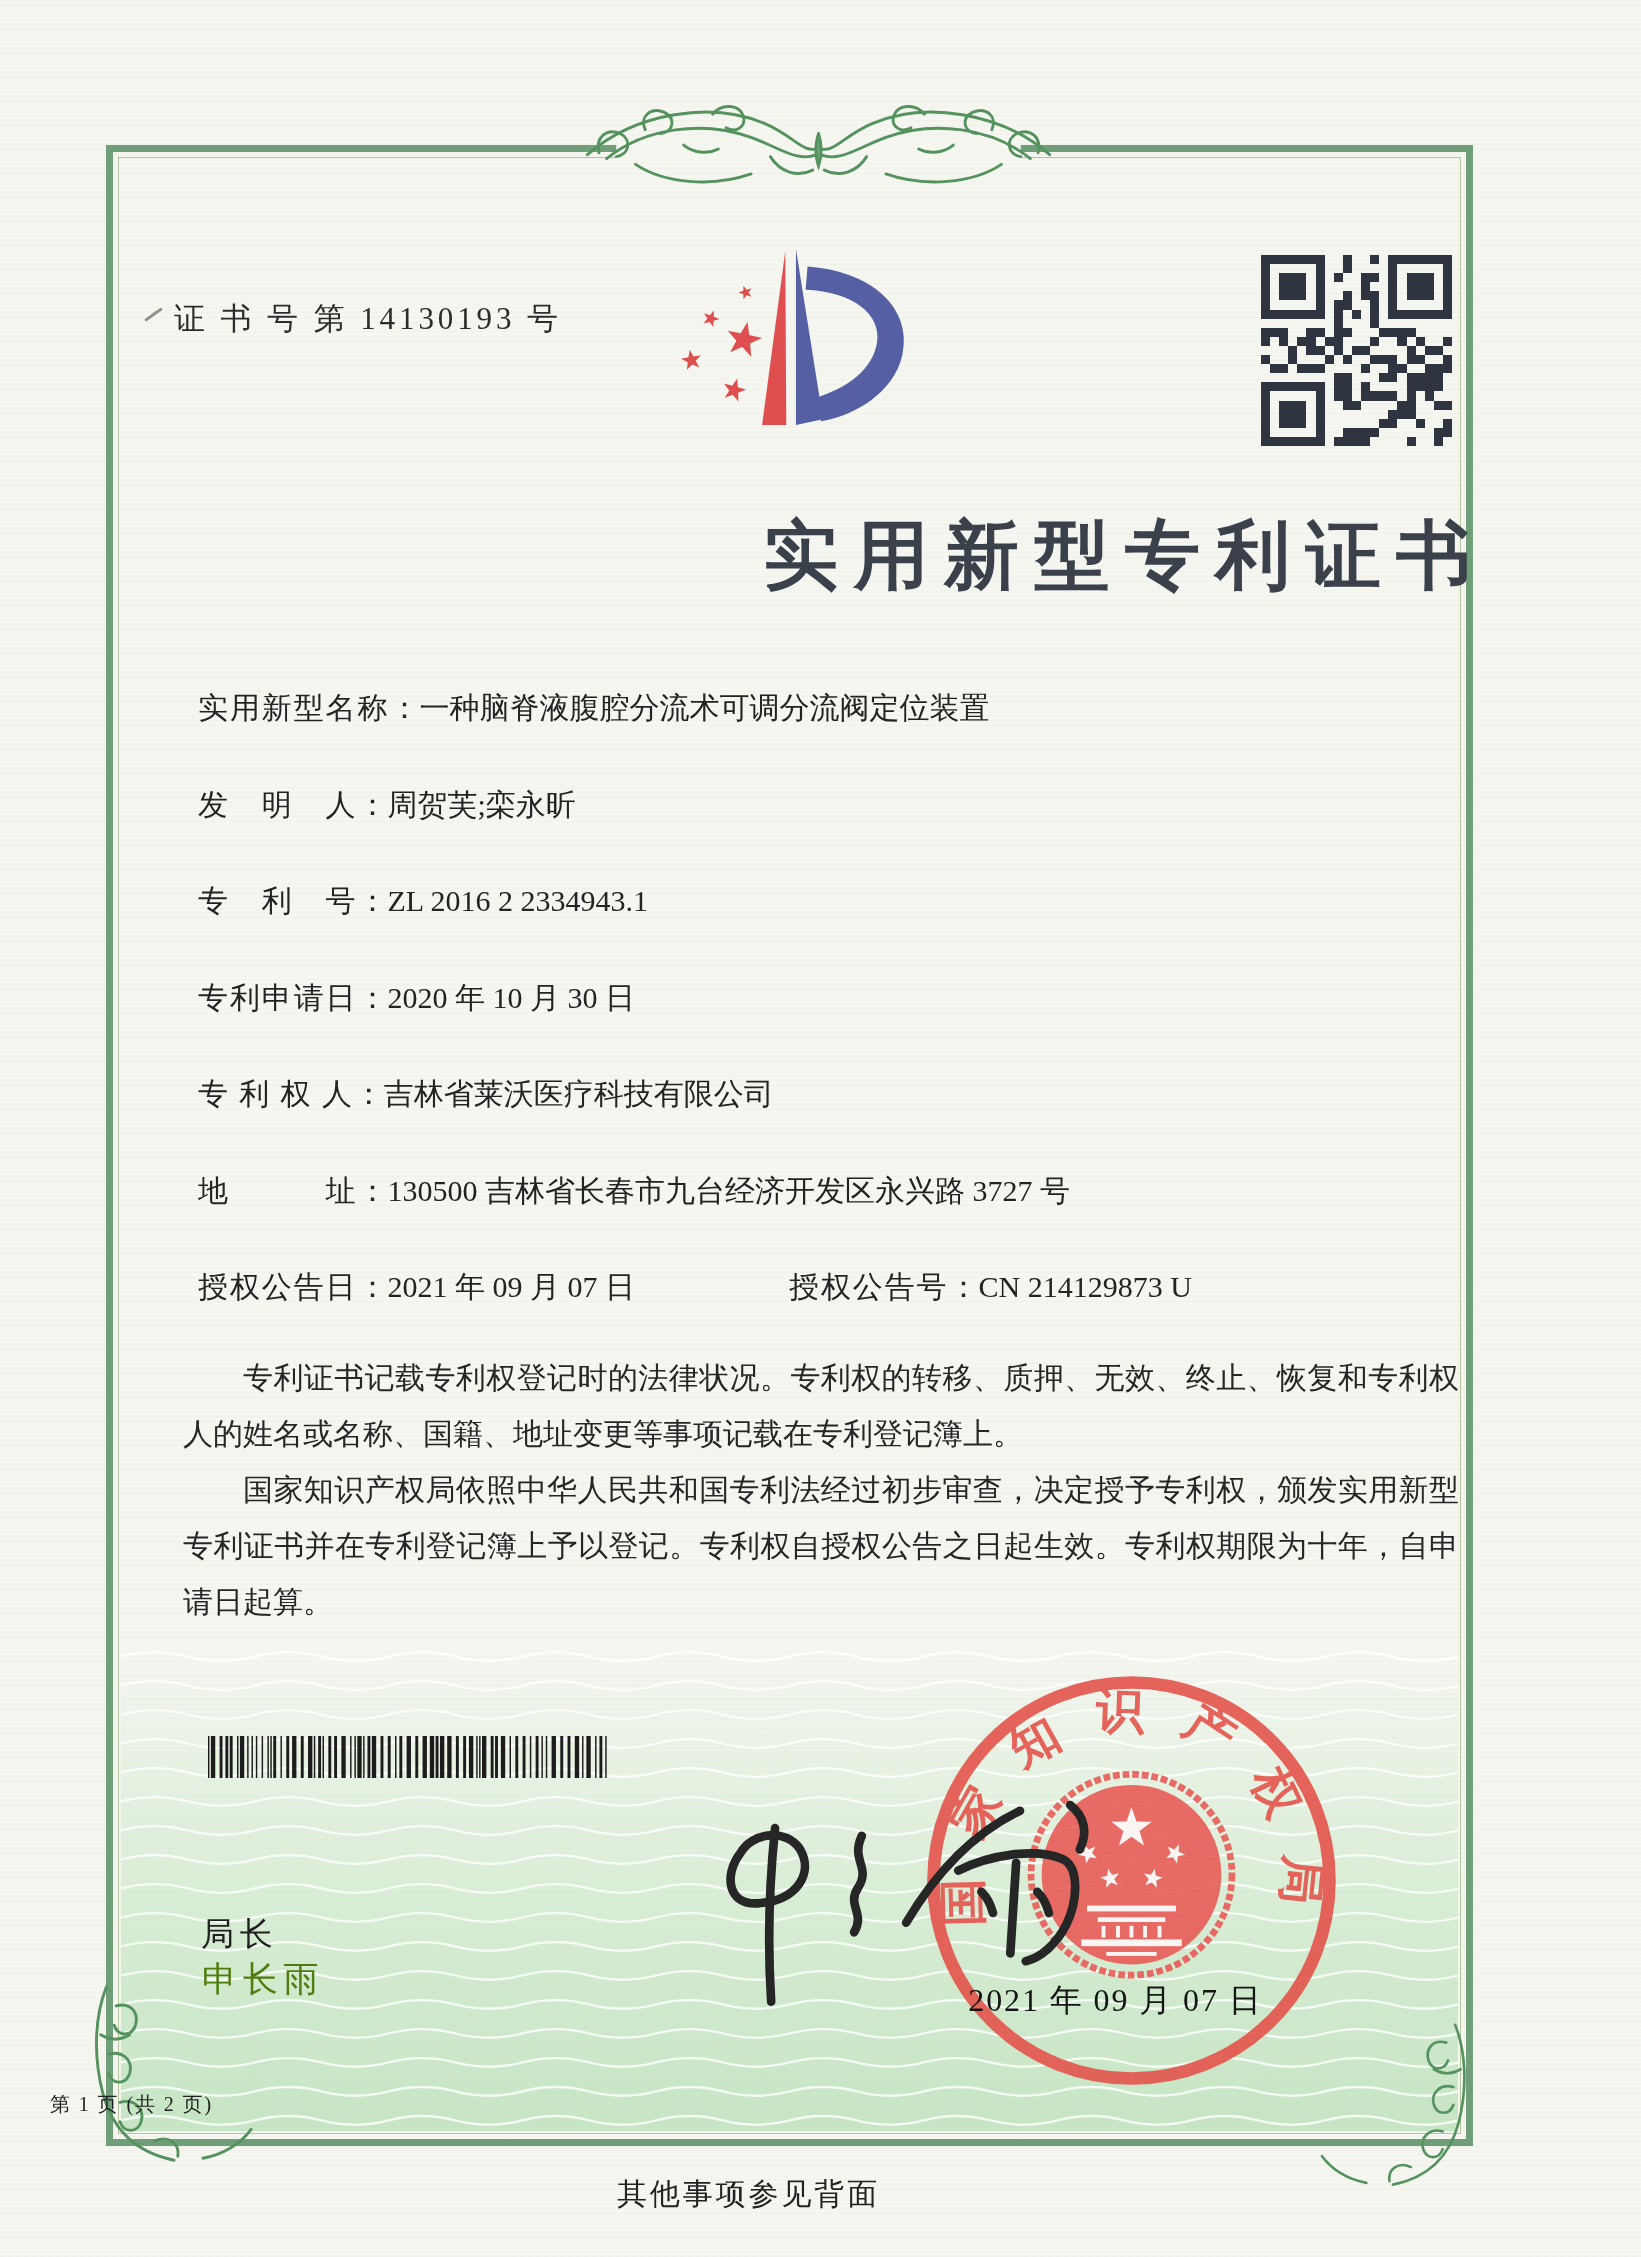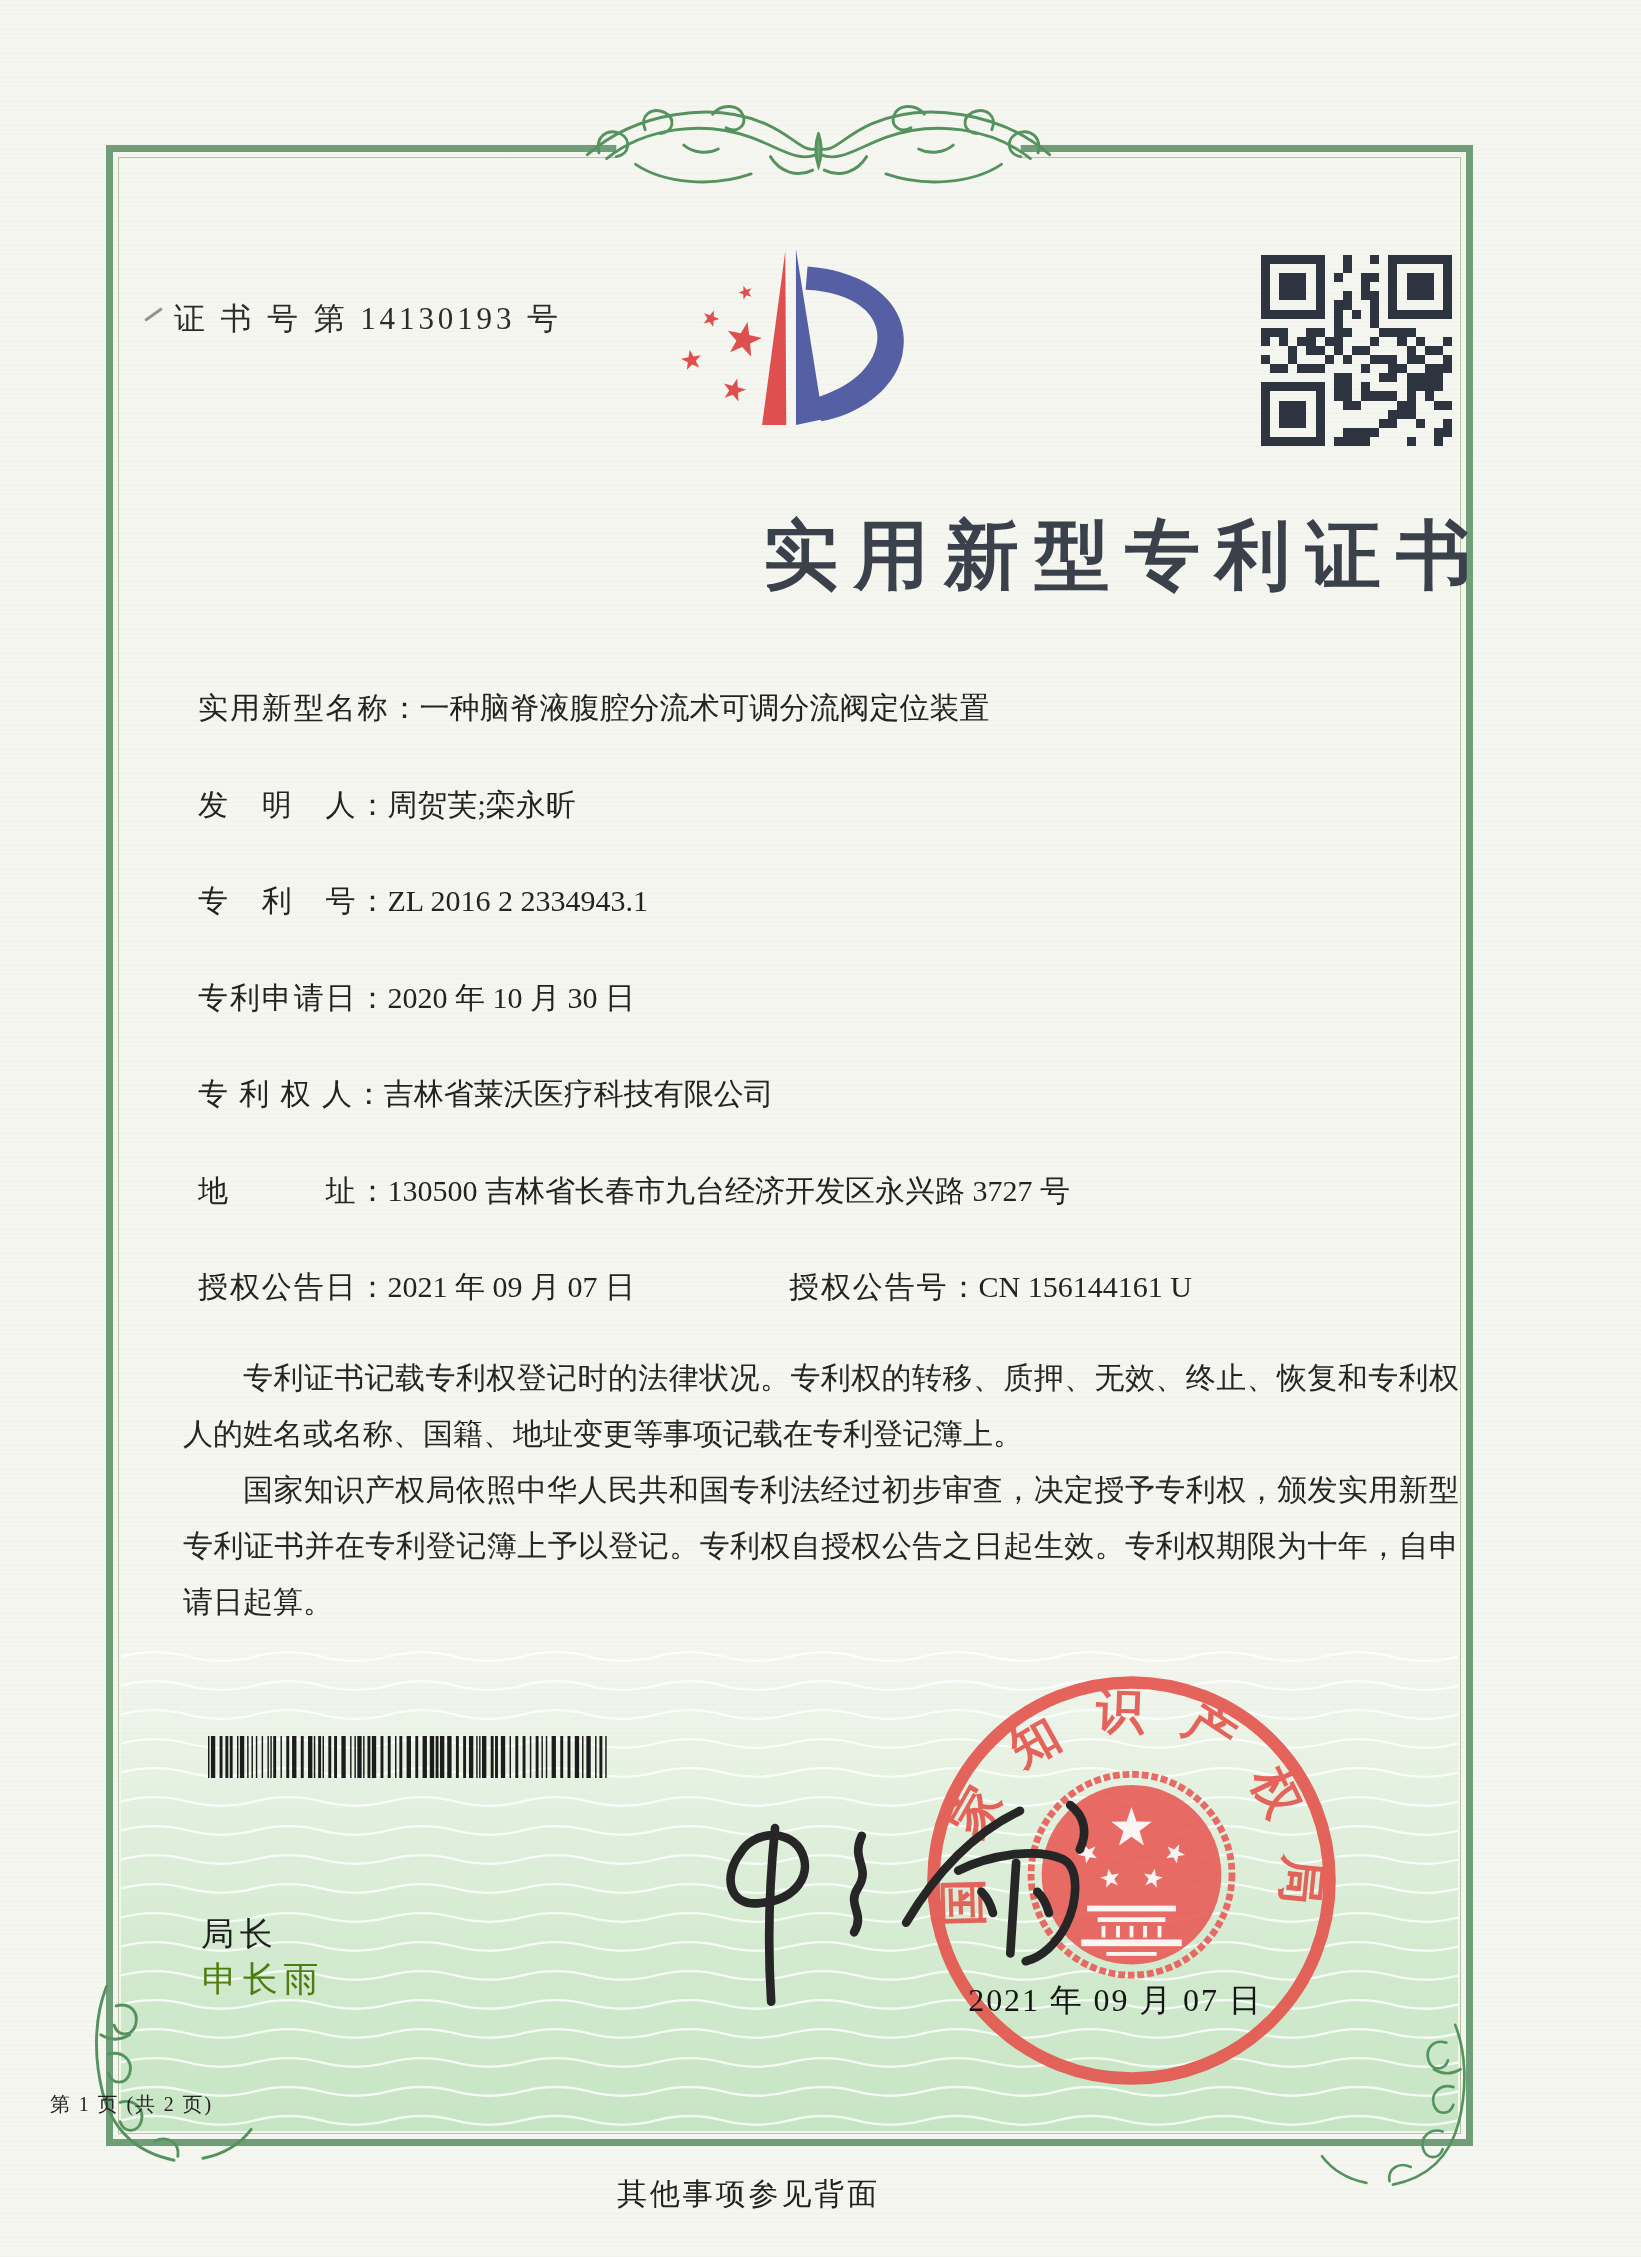--- a/index.html
+++ b/index.html
@@ -412,21 +412,21 @@
   </div>
   <div class="field-row" style="top:386px">
     <span class="lbl">专 利 权 人</span><span>：</span><span>吉林省莱沃医疗科技有限公司</span>
   </div>
   <div class="field-row" style="top:483px">
     <span class="lbl">地　　　址</span><span>：</span><span>130500 吉林省长春市九台经济开发区永兴路 3727 号</span>
   </div>
   <div class="field-row" style="top:579px;width:1265px">
     <span class="lbl">授权公告日</span><span>：</span><span>2021 年 09 月 07 日</span>
     <span class="grant-no">
-      <span class="lbl">授权公告号</span><span>：</span><span>CN 156144161 U</span>
+      <span class="lbl">授权公告号</span><span>：</span><span>CN 214129873 U</span>
     </span>
   </div>
 </div>
 
 <div class="body-text">
   <p>专利证书记载专利权登记时的法律状况。专利权的转移、质押、无效、终止、恢复和专利权人的姓名或名称、国籍、地址变更等事项记载在专利登记簿上。</p>
   <p>国家知识产权局依照中华人民共和国专利法经过初步审查，决定授予专利权，颁发实用新型专利证书并在专利登记簿上予以登记。专利权自授权公告之日起生效。专利权期限为十年，自申请日起算。</p>
 </div>
 
 <svg class="barcode" id="barcode" viewBox="0 0 418 44" preserveAspectRatio="none">

